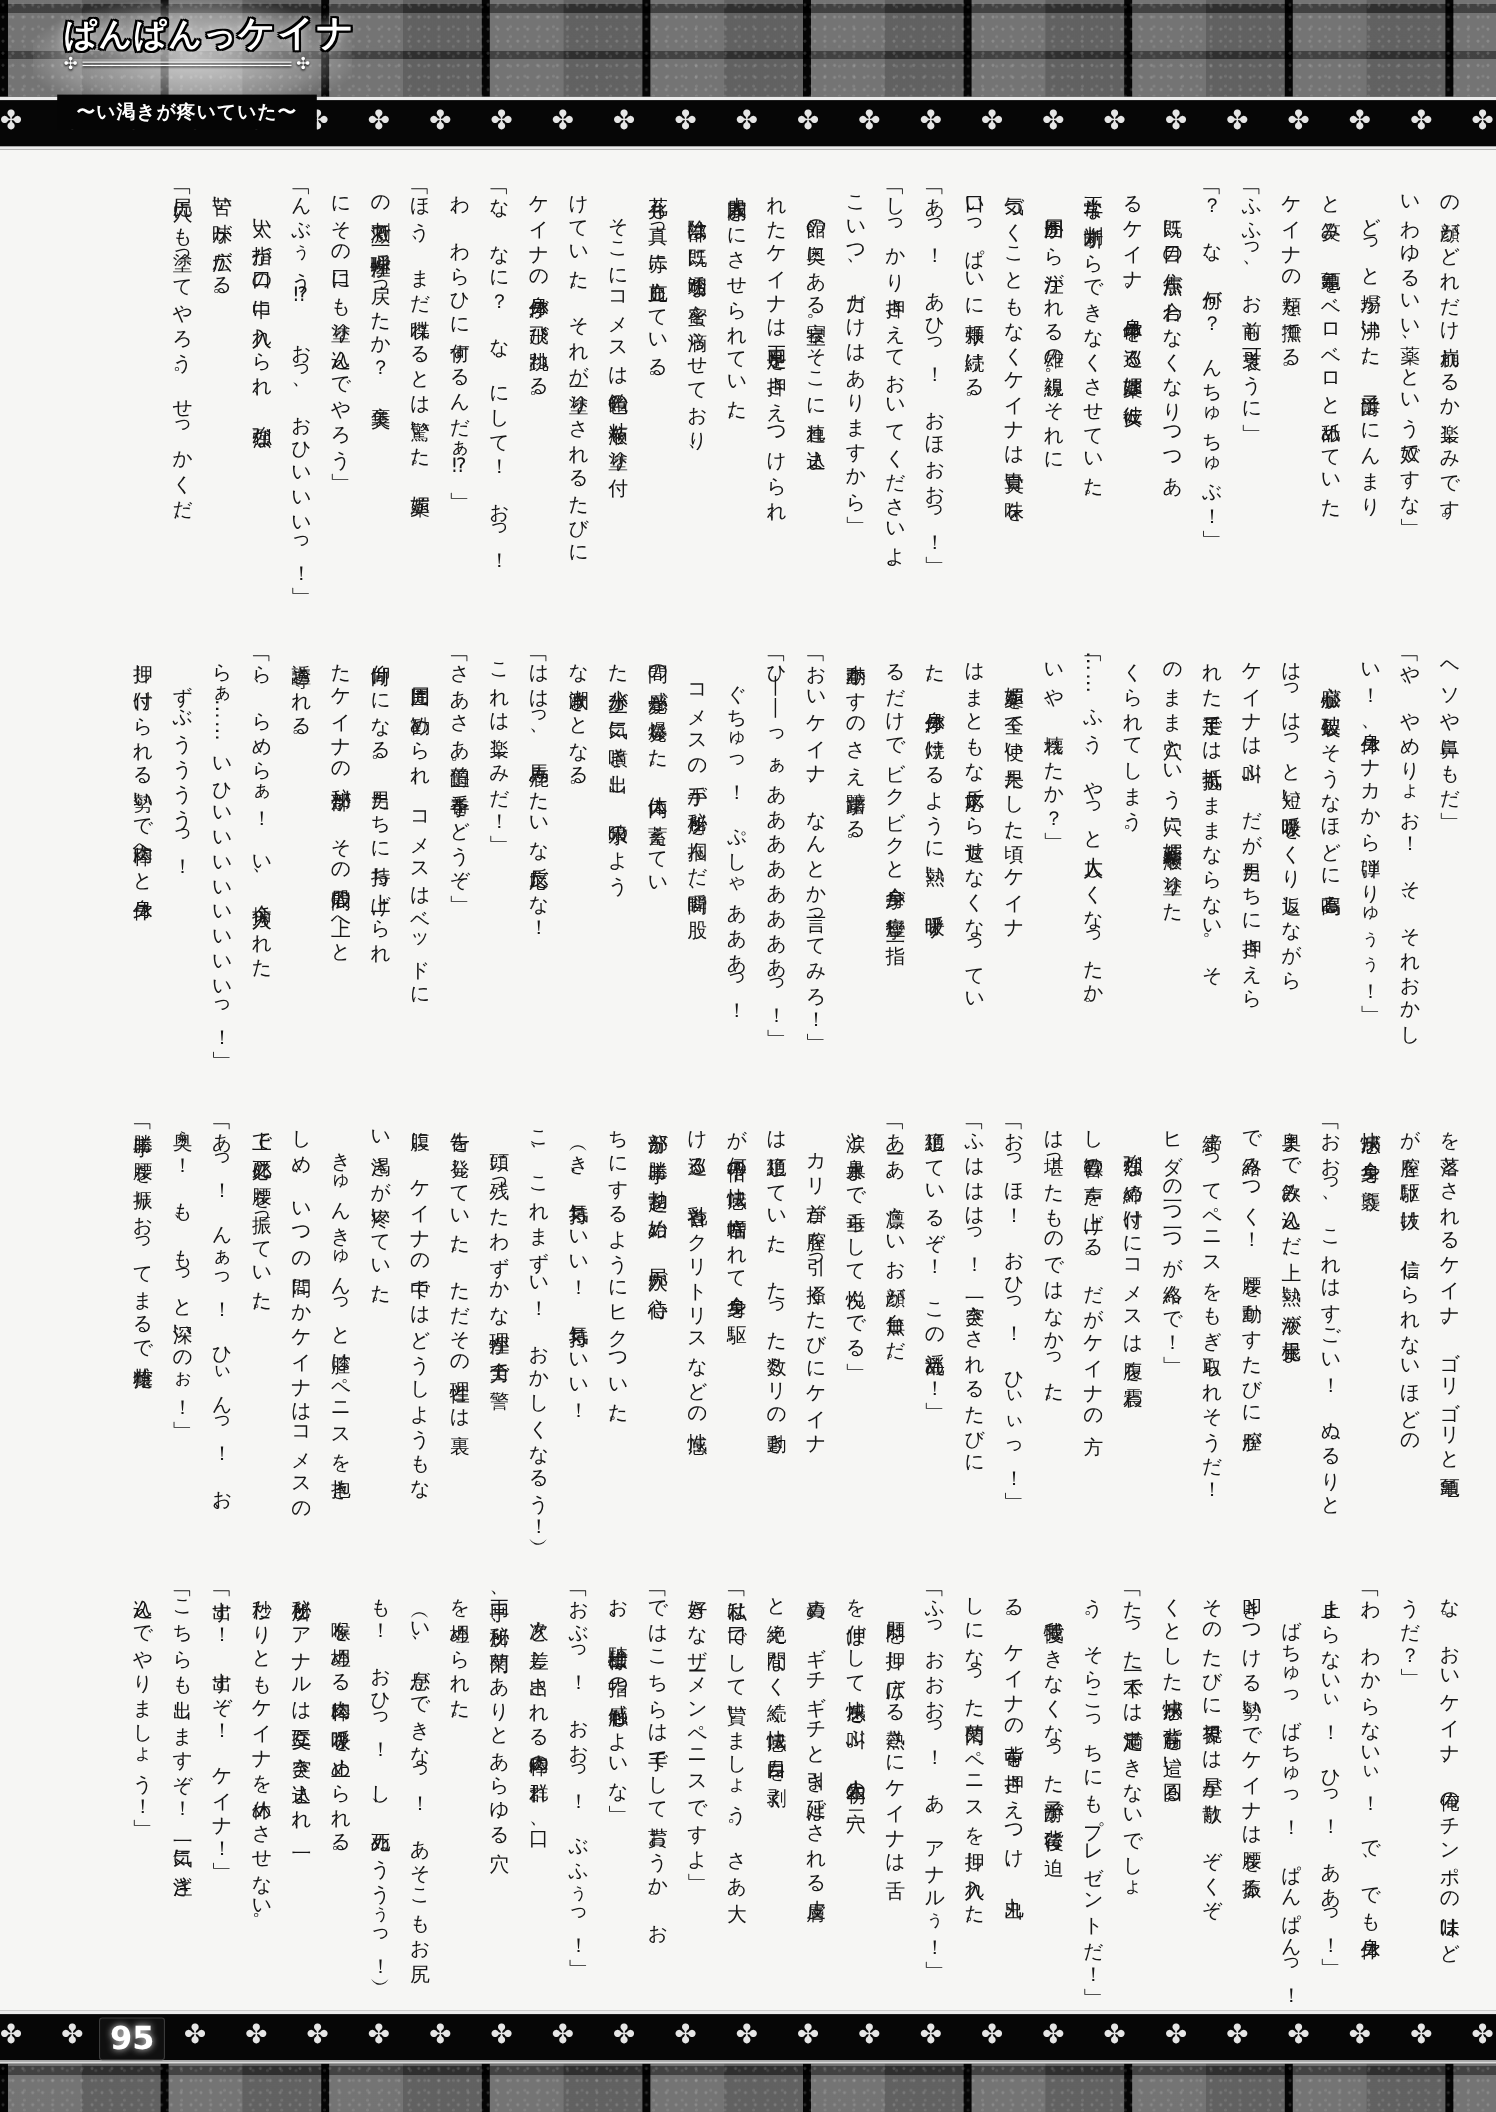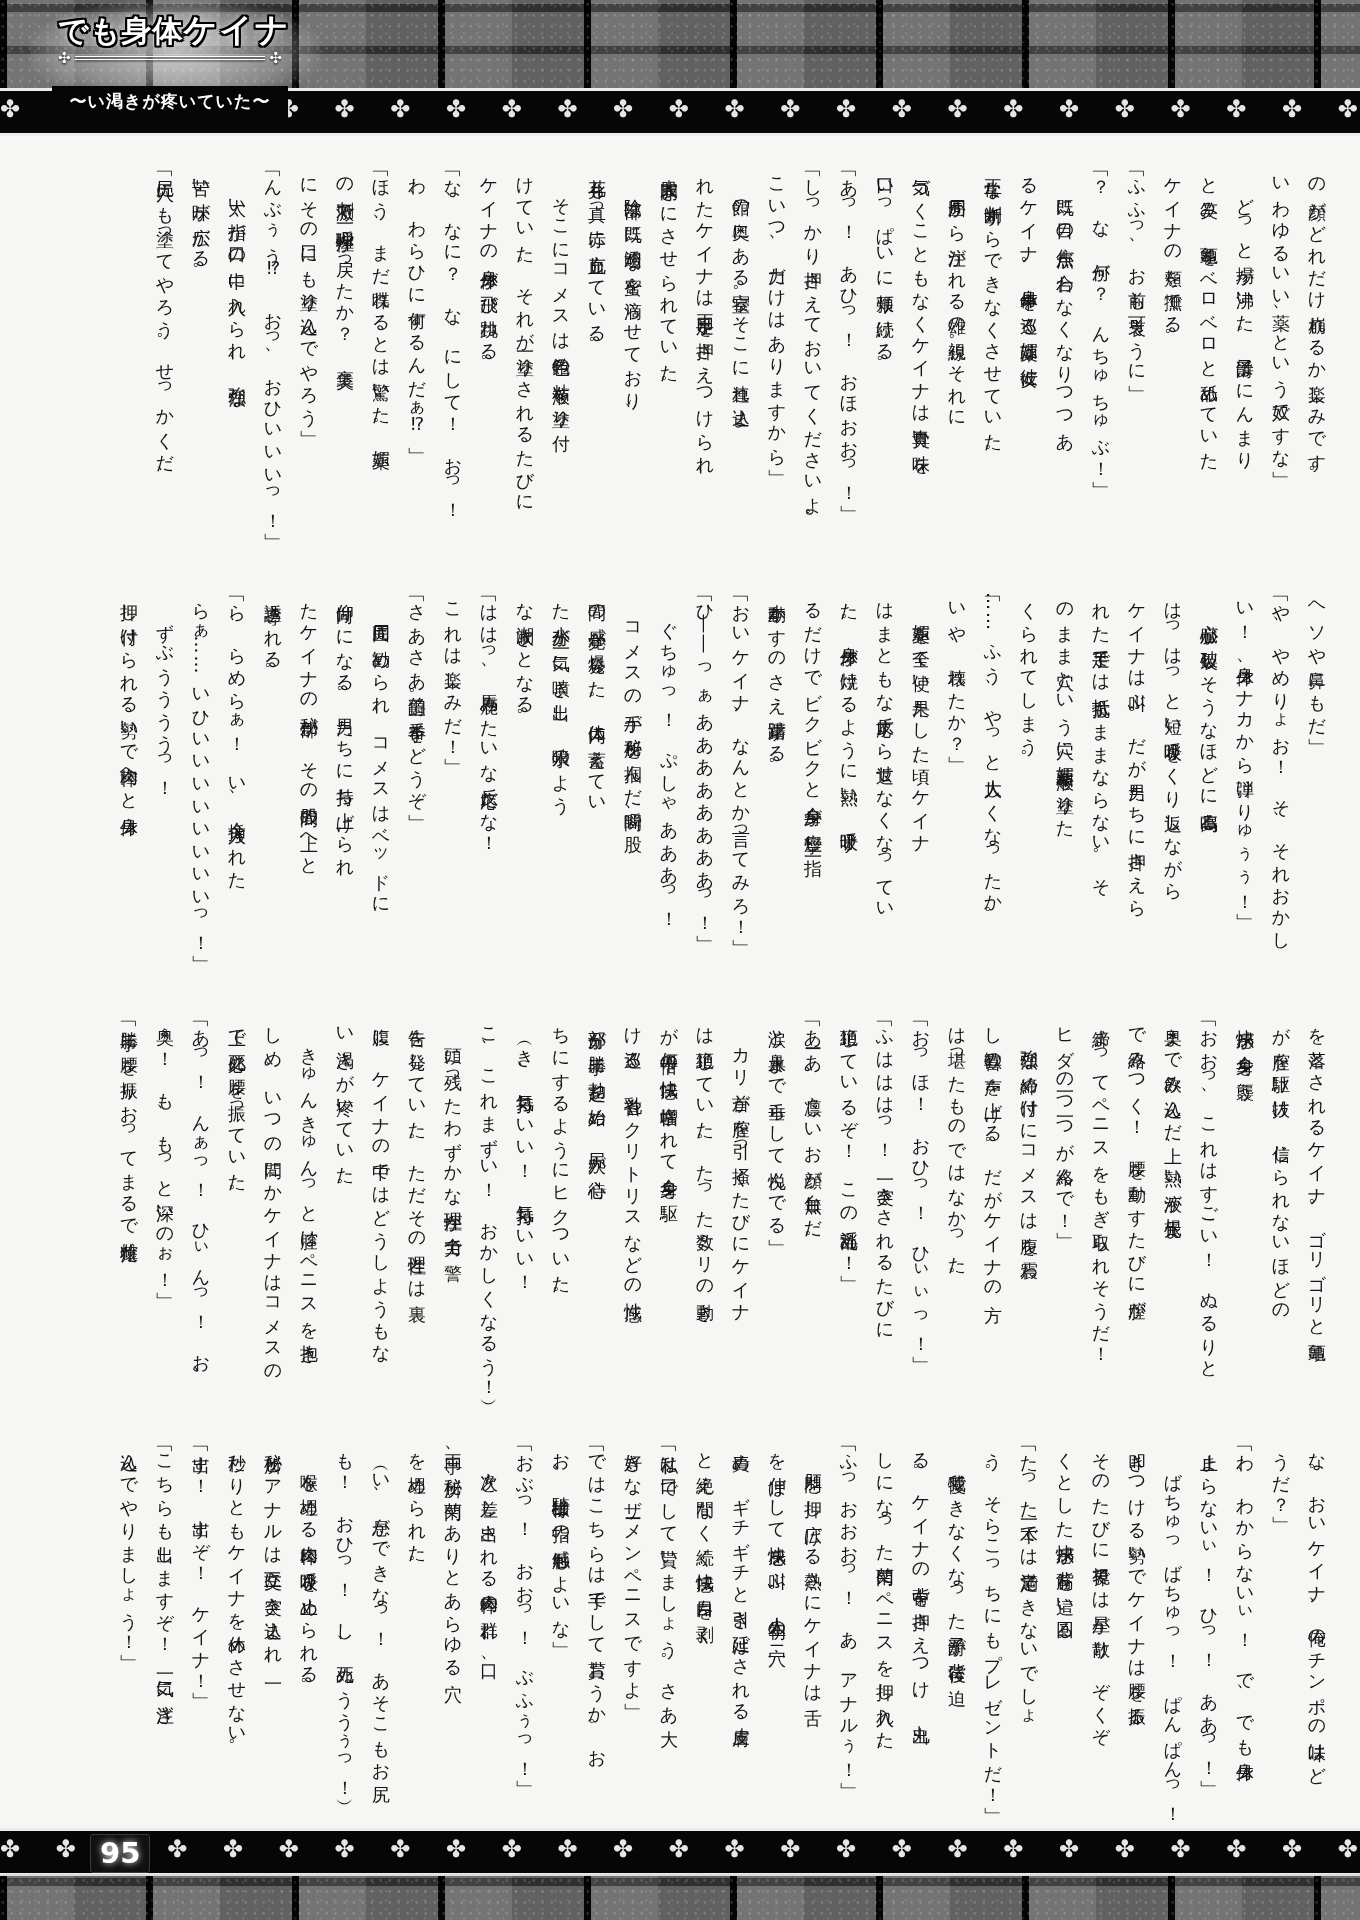--- a/index.html
+++ b/index.html
@@ -80,21 +80,21 @@
 </head>
 <body>
 
 <div class="page">
 
   <div class="brick brick-top"></div>
   <div class="title-glow"></div>
 
   <div class="title-block">
     <div class="title-line">
-      <span class="title-prefix">でも身体</span><span class="title-main">ケイナ</span>
+      <span class="title-prefix">ぱんぱんっ</span><span class="title-main">ケイナ</span>
     </div>
     <div class="title-rule">
       <span class="fl">✣</span>
       <span class="line"></span>
       <span class="fl">✣</span>
     </div>
   </div>
   <div class="subtitle">〜い渇きが疼いていた〜</div>
 
   <div class="orn orn-top">✤ ✤ ✤ ✤ ✤ ✤ ✤ ✤ ✤ ✤ ✤ ✤ ✤ ✤ ✤ ✤ ✤ ✤ ✤ ✤ ✤ ✤ ✤ ✤ ✤ ✤ ✤ ✤ ✤ ✤ ✤ ✤ ✤ ✤ ✤ ✤ ✤ ✤ ✤ ✤</div>

